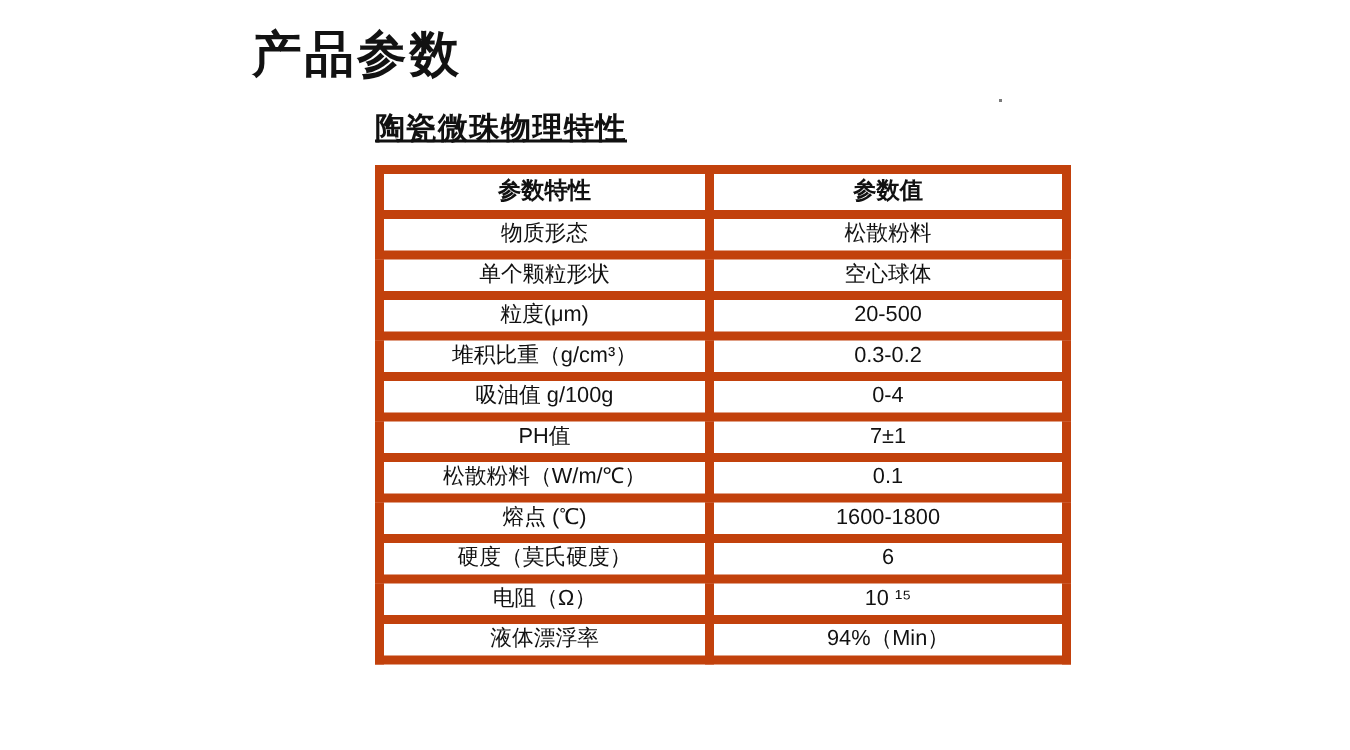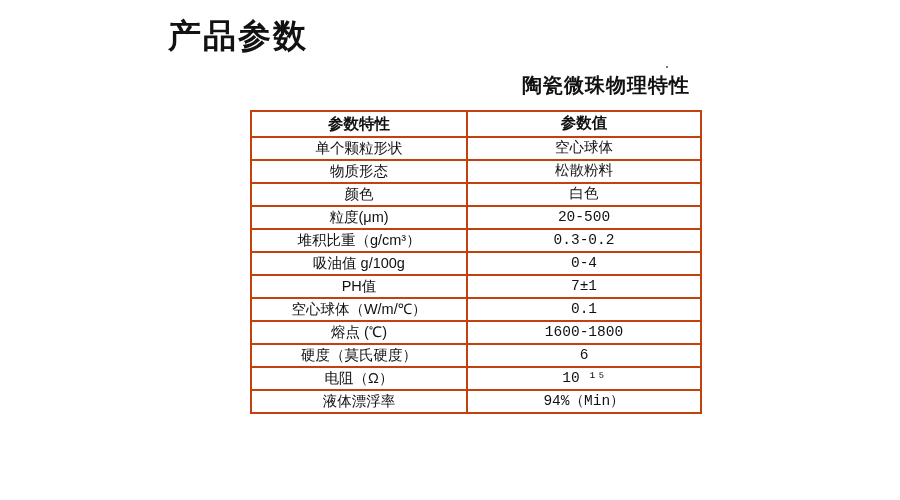--- a/index.html
+++ b/index.html
@@ -25,55 +25,55 @@
     letter-spacing: 2px;
     color: #121212;
     white-space: nowrap;
     margin-left: 20px;
   }
   .table-title {
     position: absolute;
     left: 250px;
     top: 72px;
     width: 440px;
-    text-align: right;
+    text-align: left;
     font-size: 20px;
     font-weight: bold;
     color: #111111;
     letter-spacing: 1px;
+    text-decoration: underline;
   }
   .spec-table-wrap {
     position: absolute;
     left: 250px;
     top: 110px;
     width: 440px;
   }
   table.spec-table {
     border-collapse: collapse;
     width: 440px;
     table-layout: fixed;
   }
   table.spec-table td {
-    border: 2px solid #c2410c;
+    border: 6px solid #c2410c;
     height: 21px;
     line-height: 21px;
     padding: 0 2px;
     text-align: center;
     font-size: 14.5px;
     color: #111111;
     vertical-align: middle;
     overflow: hidden;
     white-space: nowrap;
   }
   table.spec-table td.col-name {
     width: 210px;
   }
   table.spec-table td.col-value {
     width: 228px;
-    font-family: Liberation Mono, monospace;
   }
   table.spec-table tr.header-row td {
     font-weight: bold;
     font-size: 15.5px;
     height: 24px;
     line-height: 24px;
   }
   .dot-mark {
     position: absolute;
     left: 666px;
@@ -93,49 +93,45 @@
 <div class="table-title">陶瓷微珠物理特性</div>
 
 <div class="spec-table-wrap">
   <table class="spec-table">
     <tbody>
       <tr class="header-row">
         <td class="col-name">参数特性</td>
         <td class="col-value">参数值</td>
       </tr>
       <tr>
-        <td class="col-name">单个颗粒形状</td>
-        <td class="col-value">空心球体</td>
-      </tr>
-      <tr>
         <td class="col-name">物质形态</td>
         <td class="col-value">松散粉料</td>
       </tr>
       <tr>
-        <td class="col-name">颜色</td>
-        <td class="col-value">白色</td>
+        <td class="col-name">单个颗粒形状</td>
+        <td class="col-value">空心球体</td>
       </tr>
       <tr>
         <td class="col-name">粒度(μm)</td>
         <td class="col-value">20-500</td>
       </tr>
       <tr>
         <td class="col-name">堆积比重（g/cm³）</td>
         <td class="col-value">0.3-0.2</td>
       </tr>
       <tr>
         <td class="col-name">吸油值 g/100g</td>
         <td class="col-value">0-4</td>
       </tr>
       <tr>
         <td class="col-name">PH值</td>
         <td class="col-value">7±1</td>
       </tr>
       <tr>
-        <td class="col-name">空心球体（W/m/℃）</td>
+        <td class="col-name">松散粉料（W/m/℃）</td>
         <td class="col-value">0.1</td>
       </tr>
       <tr>
         <td class="col-name">熔点 (℃)</td>
         <td class="col-value">1600-1800</td>
       </tr>
       <tr>
         <td class="col-name">硬度（莫氏硬度）</td>
         <td class="col-value">6</td>
       </tr>

